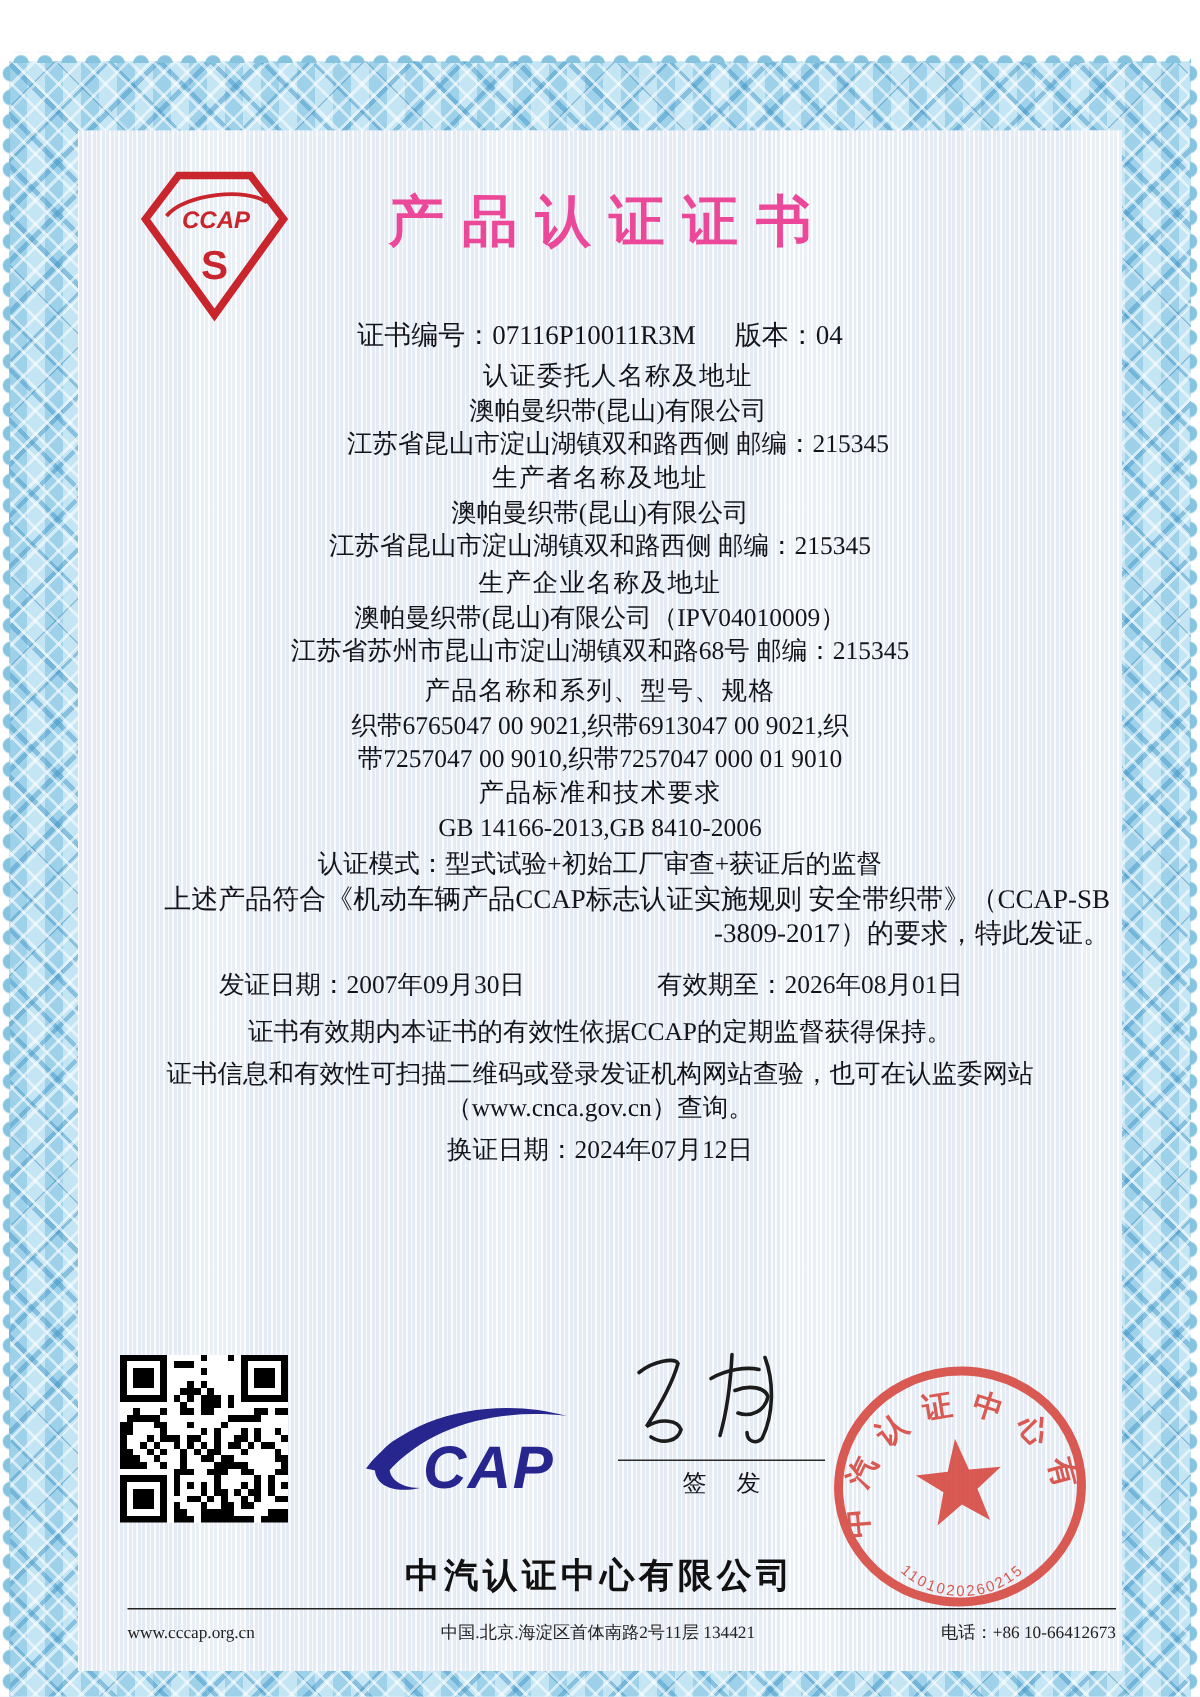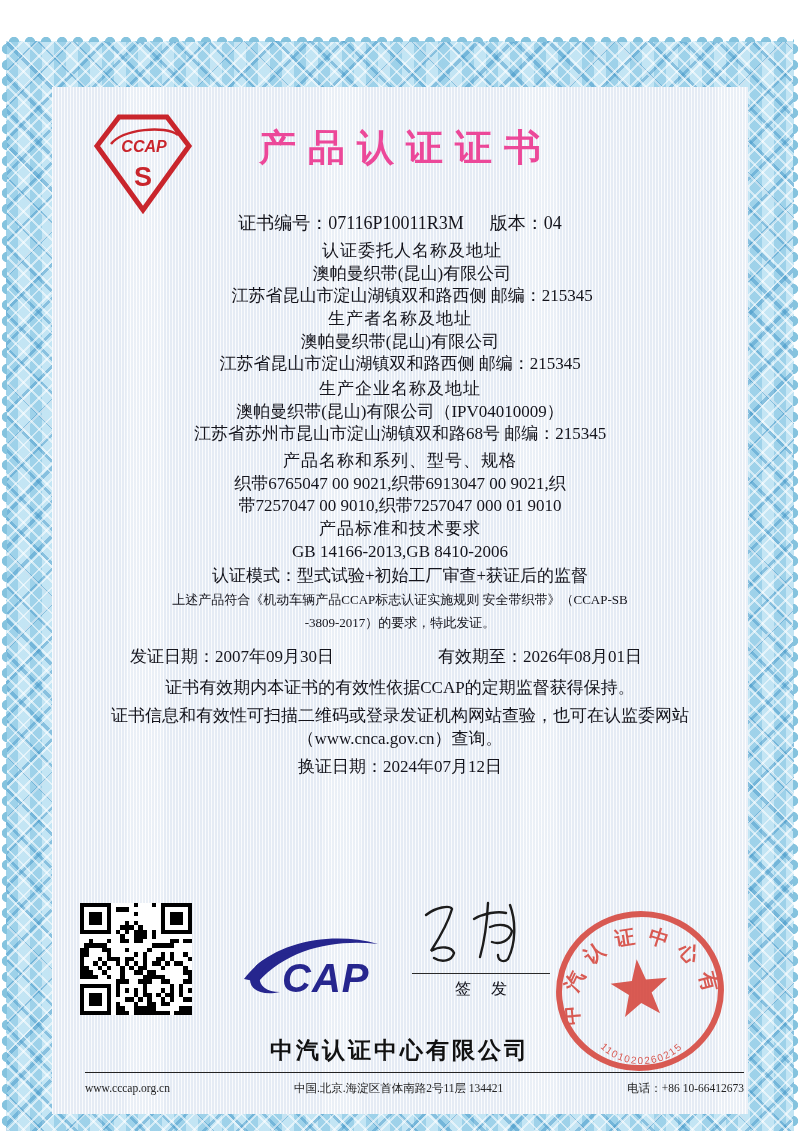--- a/index.html
+++ b/index.html
@@ -28,23 +28,23 @@
 
   .abs{position:absolute;}
   .ctr{left:60px;right:60px;text-align:center;}
   .title{top:88px;font-size:37px;font-weight:bold;letter-spacing:12px;text-indent:12px;color:#ec4899;}
   .certline{top:176px;font-size:18px;}
   .certline .ver{margin-left:26px;}
   .sec{font-size:17px;line-height:22.5px;}
   .sec .head{letter-spacing:1px;}
   .s1{top:205px;padding-left:24px;} .s2{top:273px;} .s3{top:343px;} .s4{top:415px;} .s5{top:483px;}
   .mode{top:529px;font-size:17px;}
-  .statement{top:553px;font-size:13px;line-height:23px;}
+  .statement{top:553px;font-size:18px;line-height:23px;text-align:right;}
   .dates{top:610px;font-size:17px;}
-  .date-issue{position:absolute;left:130px;top:0;white-space:nowrap;}
+  .date-issue{position:absolute;left:146px;top:0;white-space:nowrap;}
   .date-expiry{position:absolute;left:438px;top:0;white-space:nowrap;}
   .validity{top:641px;font-size:17px;}
   .query{top:670px;font-size:17px;line-height:22.5px;}
   .renewal{top:720px;font-size:17px;}
 
   .qr{left:80px;top:868px;width:112px;height:112px;}
   .bluelogo{left:234px;top:898px;width:150px;height:70px;}
   .sig{left:410px;top:860px;width:148px;height:78px;}
   .sigline{left:412px;top:938px;width:138px;border-top:1.5px solid #2a2a2a;height:0;}
   .siglabel{left:412px;top:944px;width:138px;text-align:center;font-size:16px;letter-spacing:20px;text-indent:20px;}

